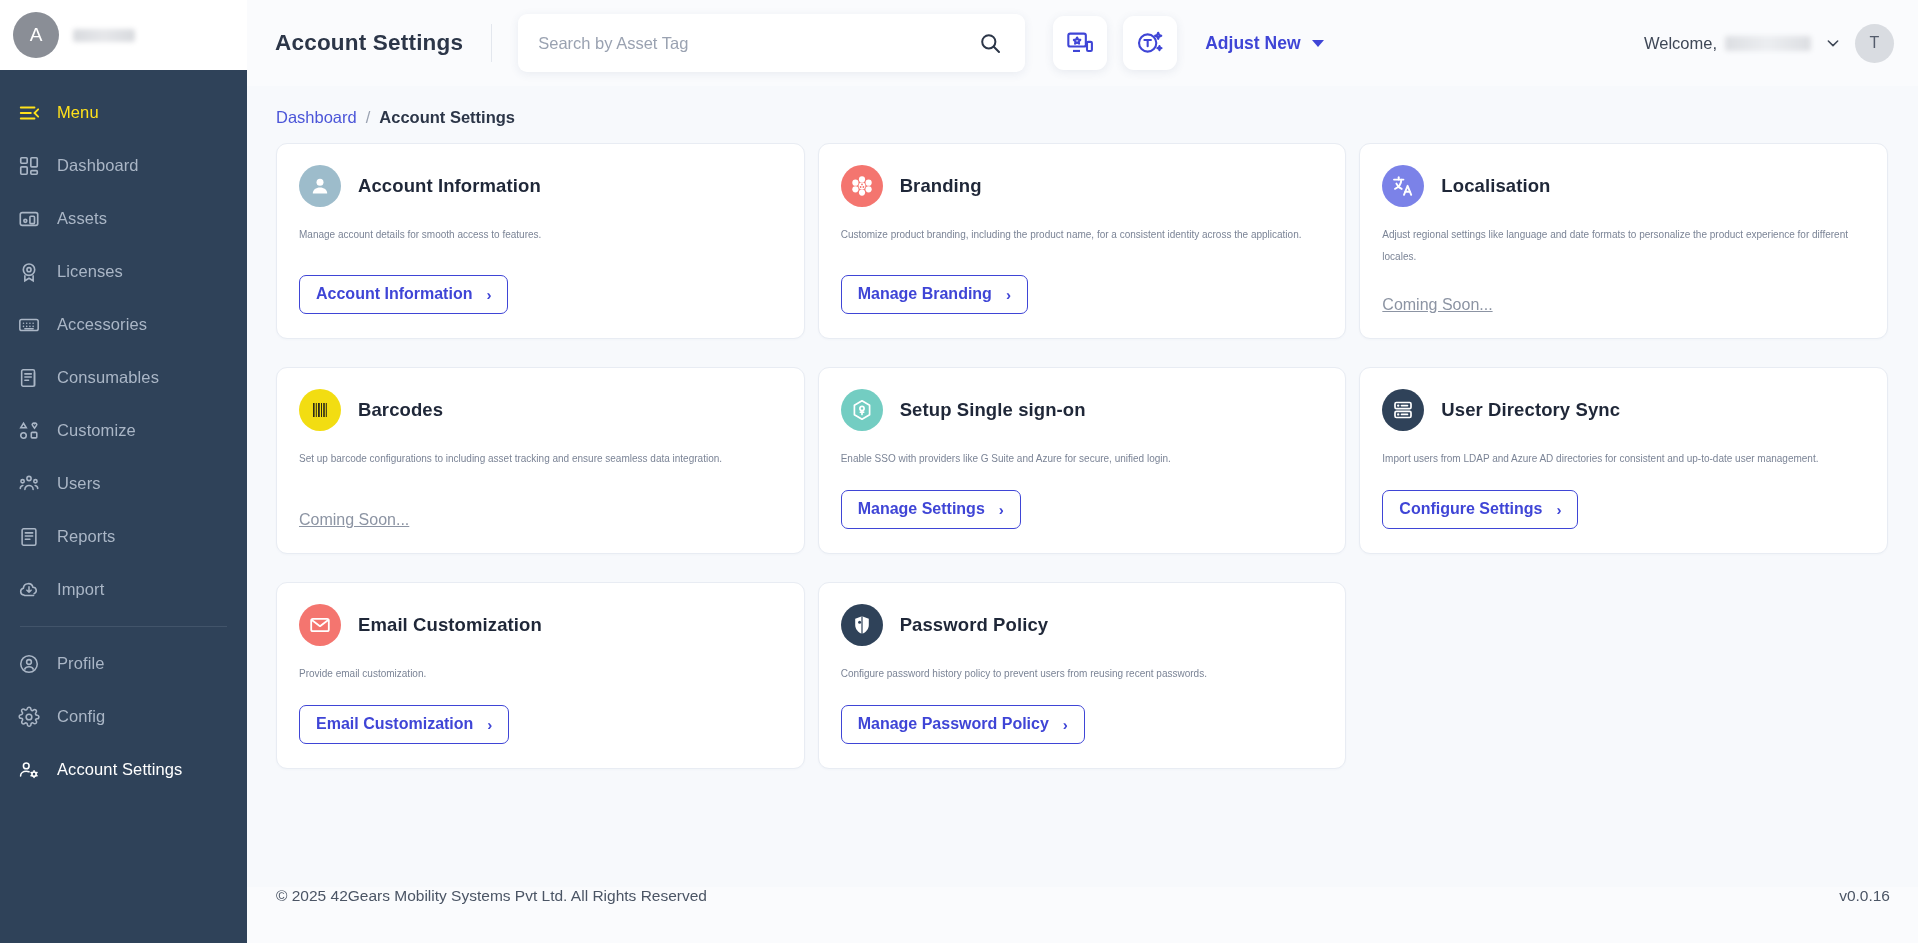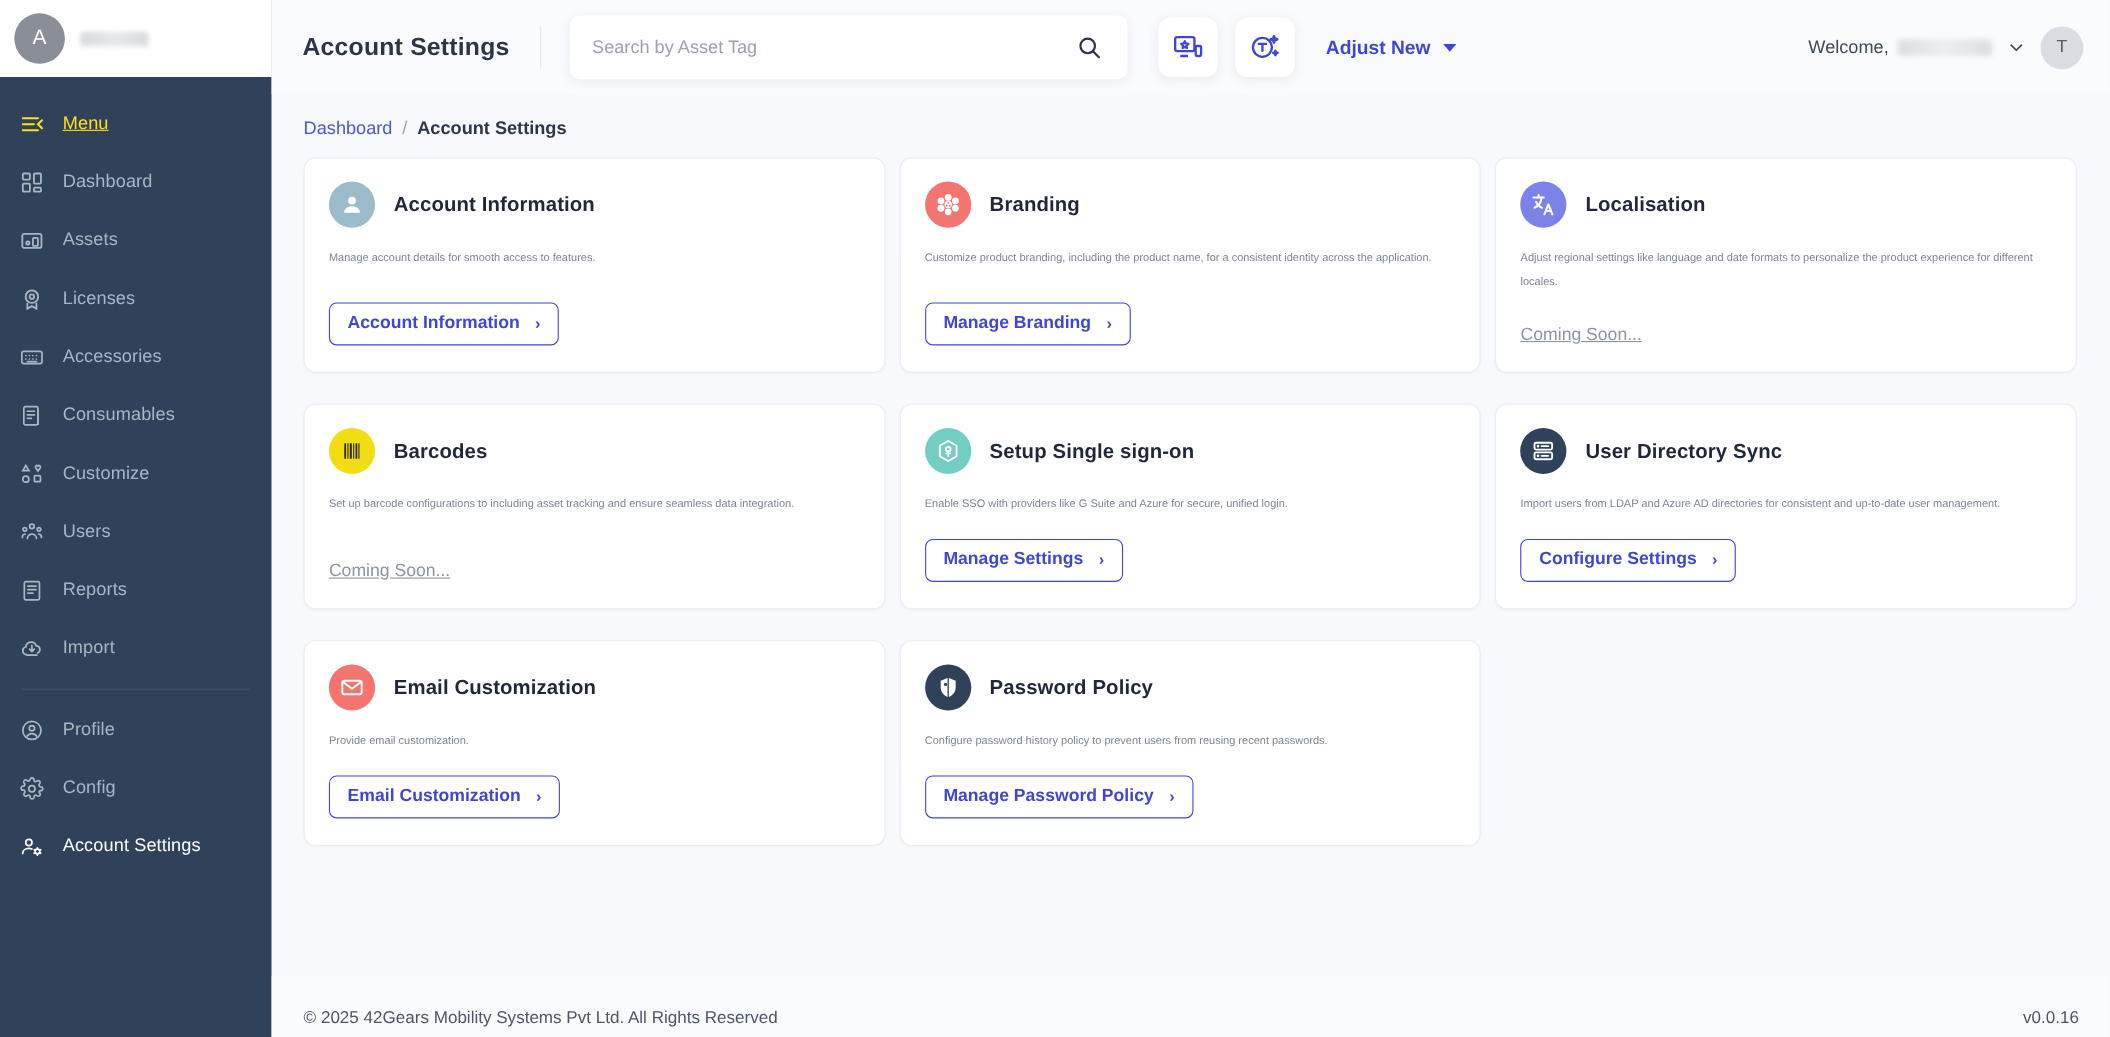--- a/index.html
+++ b/index.html
@@ -34,21 +34,21 @@
   }
   .sb-list { padding-top: 16px; }
   .sb-item {
     display: flex; align-items: center; gap: 17px;
     height: 53px; padding-left: 17px;
     color: #aab6c6; font-size: 16.5px; letter-spacing: .1px;
     cursor: pointer; user-select: none;
   }
   .sb-item .ic { width: 23px; height: 23px; flex: 0 0 23px; display:flex; align-items:center; justify-content:center; }
   .sb-item .ic svg { width: 22px; height: 22px; display:block; }
-  .sb-item.menu { color: #ffe11b; text-decoration: underline; }
+  .sb-item.menu { color: #ffe11b; }
   .sb-item.active { color: #ffffff; }
   .sb-sep { height: 1px; background: #42546a; margin: 10px 20px 10px 20px; }
 
   
   .main { flex: 1 1 auto; display: flex; flex-direction: column; min-width: 0; background: #f7f9fc; }
 
   .topbar {
     height: 86px; flex: 0 0 86px; background: #fafbfd;
     display: flex; align-items: center; padding: 0 24px 0 28px; gap: 0;
     position: relative;
@@ -117,21 +117,21 @@
   .pill-btn {
     display: inline-flex; align-items: center; gap: 14px;
     border: 1px solid #3f45d6; border-radius: 7px;
     padding: 9px 16px 10px 16px; background: #fff; cursor: pointer;
     color: #3f45d6; font-size: 16px; font-weight: 600; font-family: "Liberation Sans", sans-serif;
   }
   .pill-btn .arr { font-size: 15px; font-weight: 700; line-height: 1; }
 
   .footer {
     height: 56px; flex: 0 0 56px; background: #fafbfd;
-    display: flex; align-items: flex-end; justify-content: space-between;
+    display: flex; align-items: flex-start; justify-content: space-between;
     padding: 0 28px 8px 29px; font-size: 15.5px; color: #4b5565;
   }
   .footer .ver { color: #4b5565; }
 </style>
 </head>
 <body>
 
 <div class="app">
 
   <aside class="sidebar">

